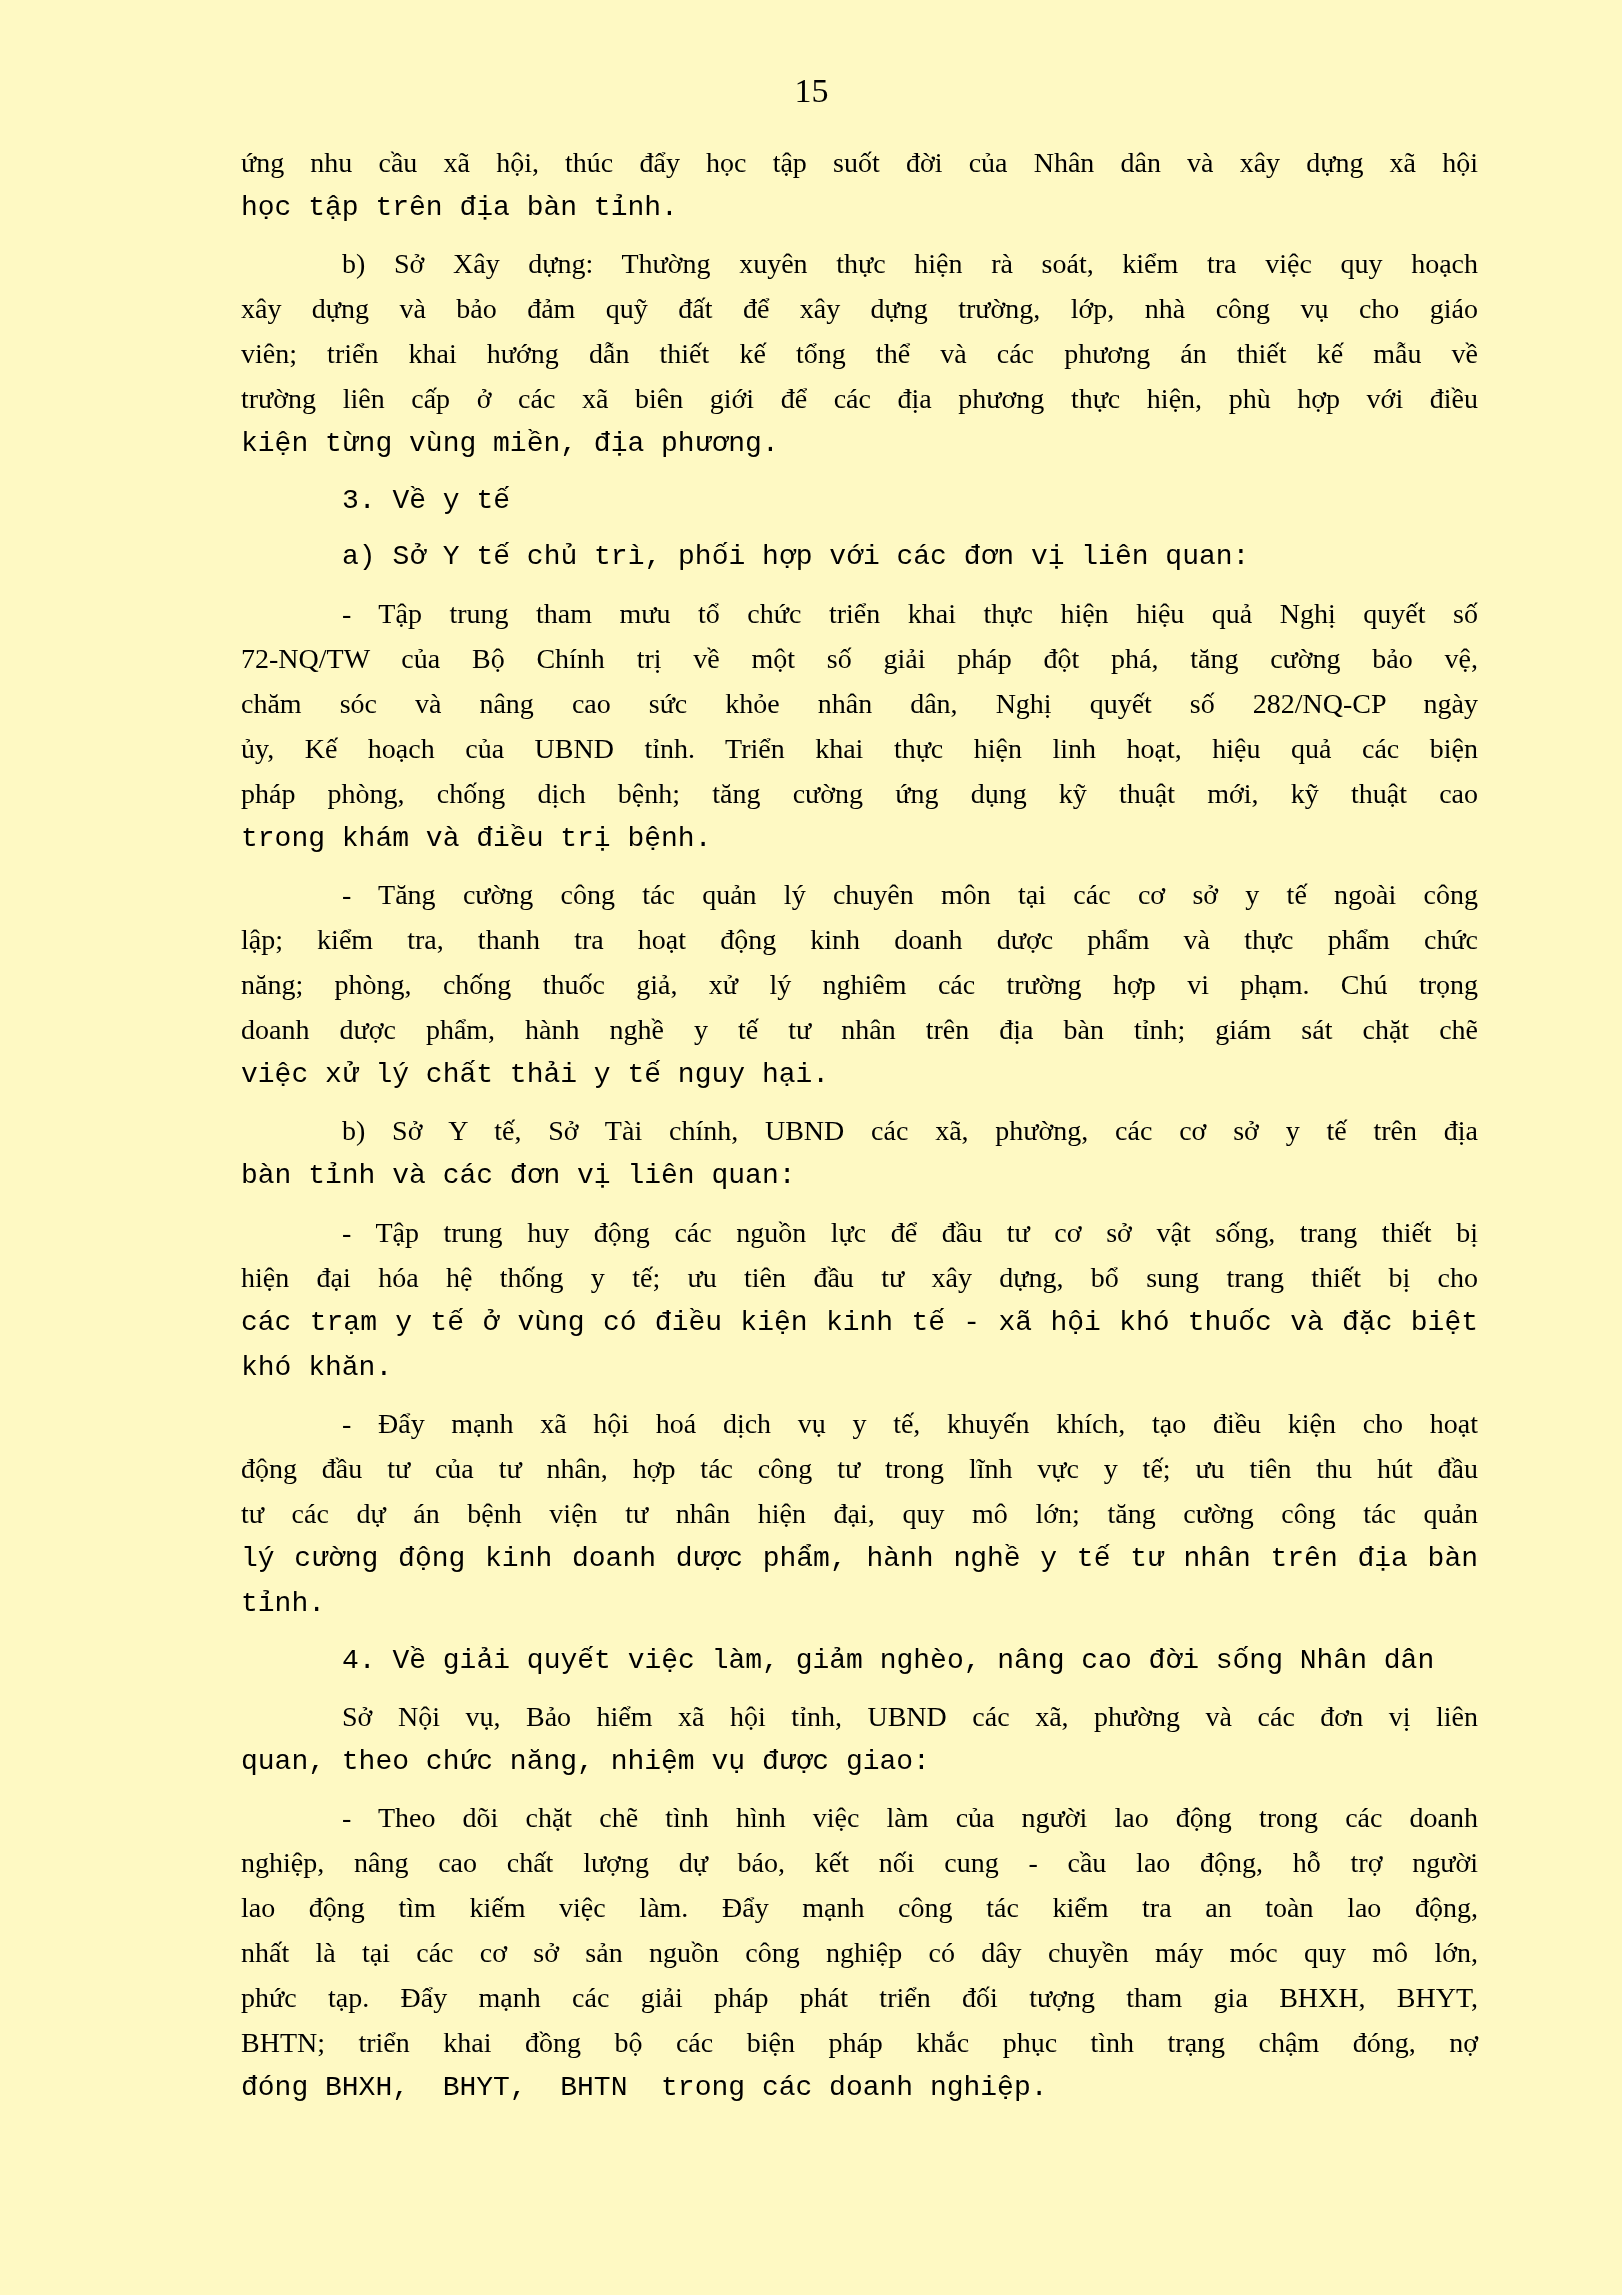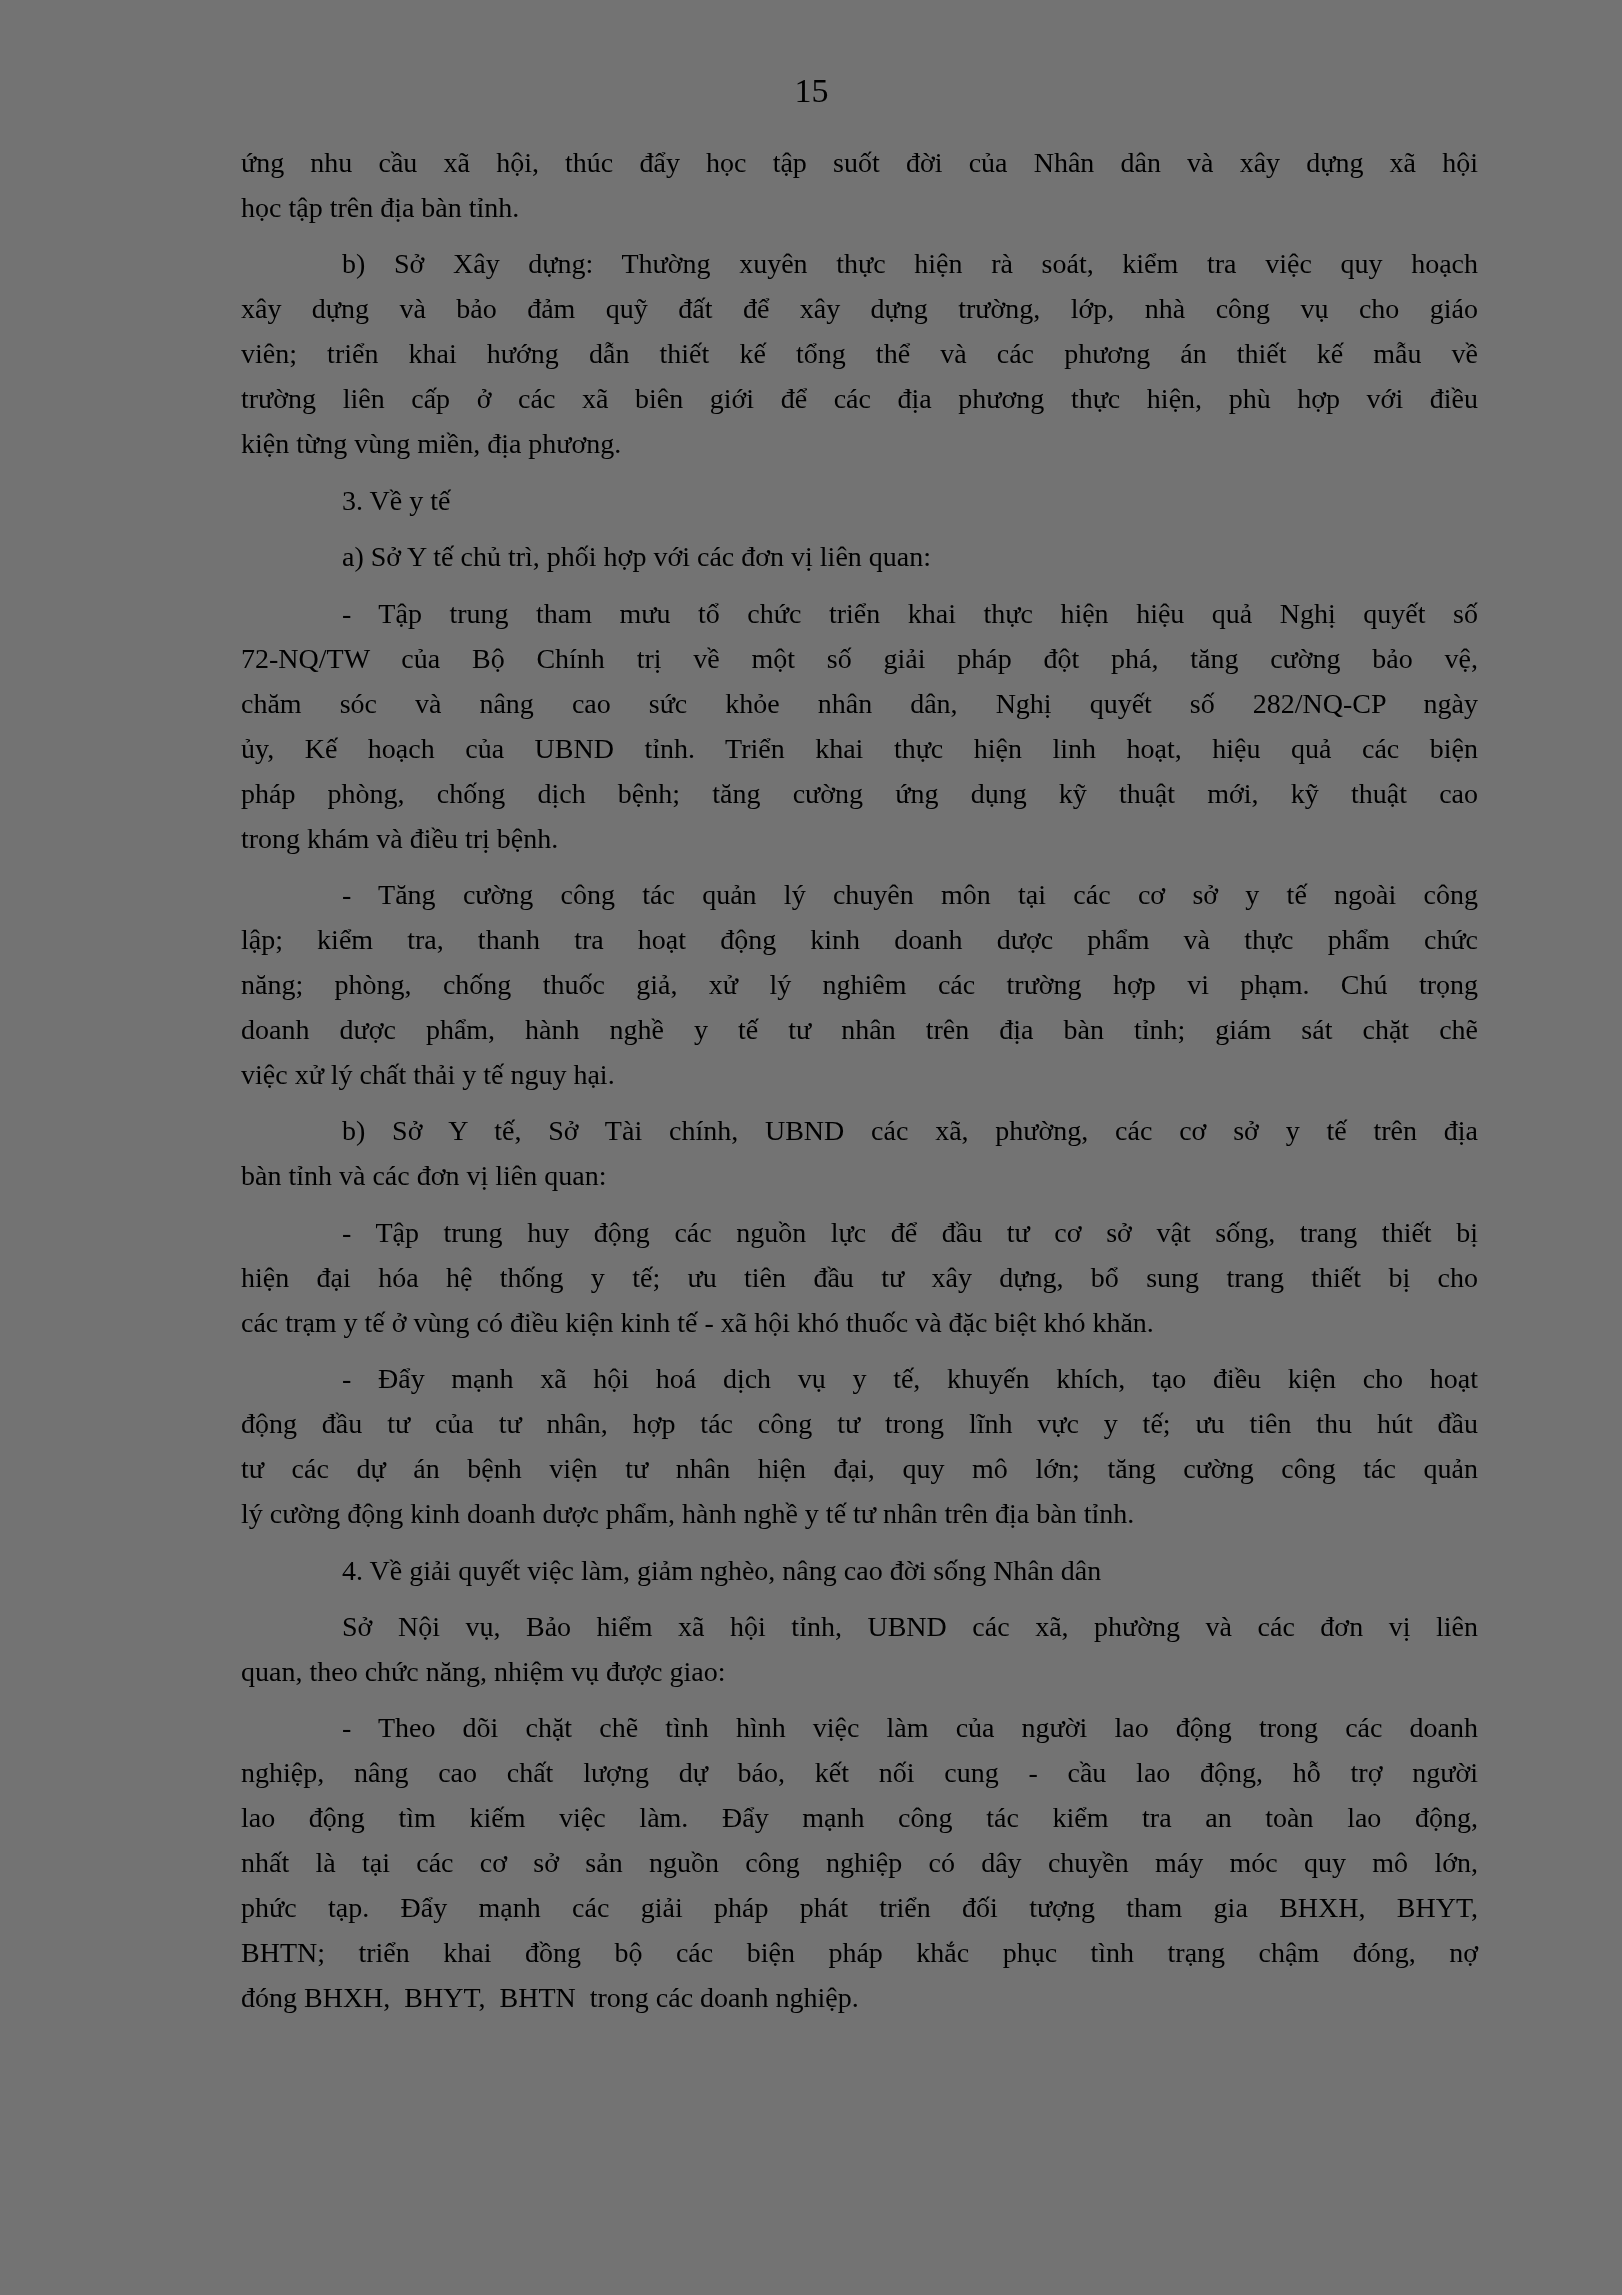--- a/index.html
+++ b/index.html
@@ -10,21 +10,21 @@
   body {
     width: 1623px;
     height: 2295px;
     font-family: "Liberation Serif", "DejaVu Serif", serif;
     color: #000000;
   }
   .page {
     position: relative;
     width: 1623px;
     height: 2295px;
-    background: #737373;
+    background: #fef9c3;
     overflow: hidden;
   }
   .page-number {
     position: absolute;
     top: 70px;
     left: 0;
     width: 100%;
     text-align: center;
     font-size: 34px;
     line-height: 41px;
@@ -40,20 +40,21 @@
   .block {
     margin: 0 0 11.4px 0;
   }
   .line {
     text-align: justify;
     text-align-last: justify;
     white-space: normal;
   }
   .line.last {
     text-align-last: left;
+    font-family: Liberation Mono, monospace;
   }
   .line.indent {
     padding-left: 101px;
   }
 </style>
 </head>
 <body>
 
 <main class="page">
   <div class="page-number">15</div>

